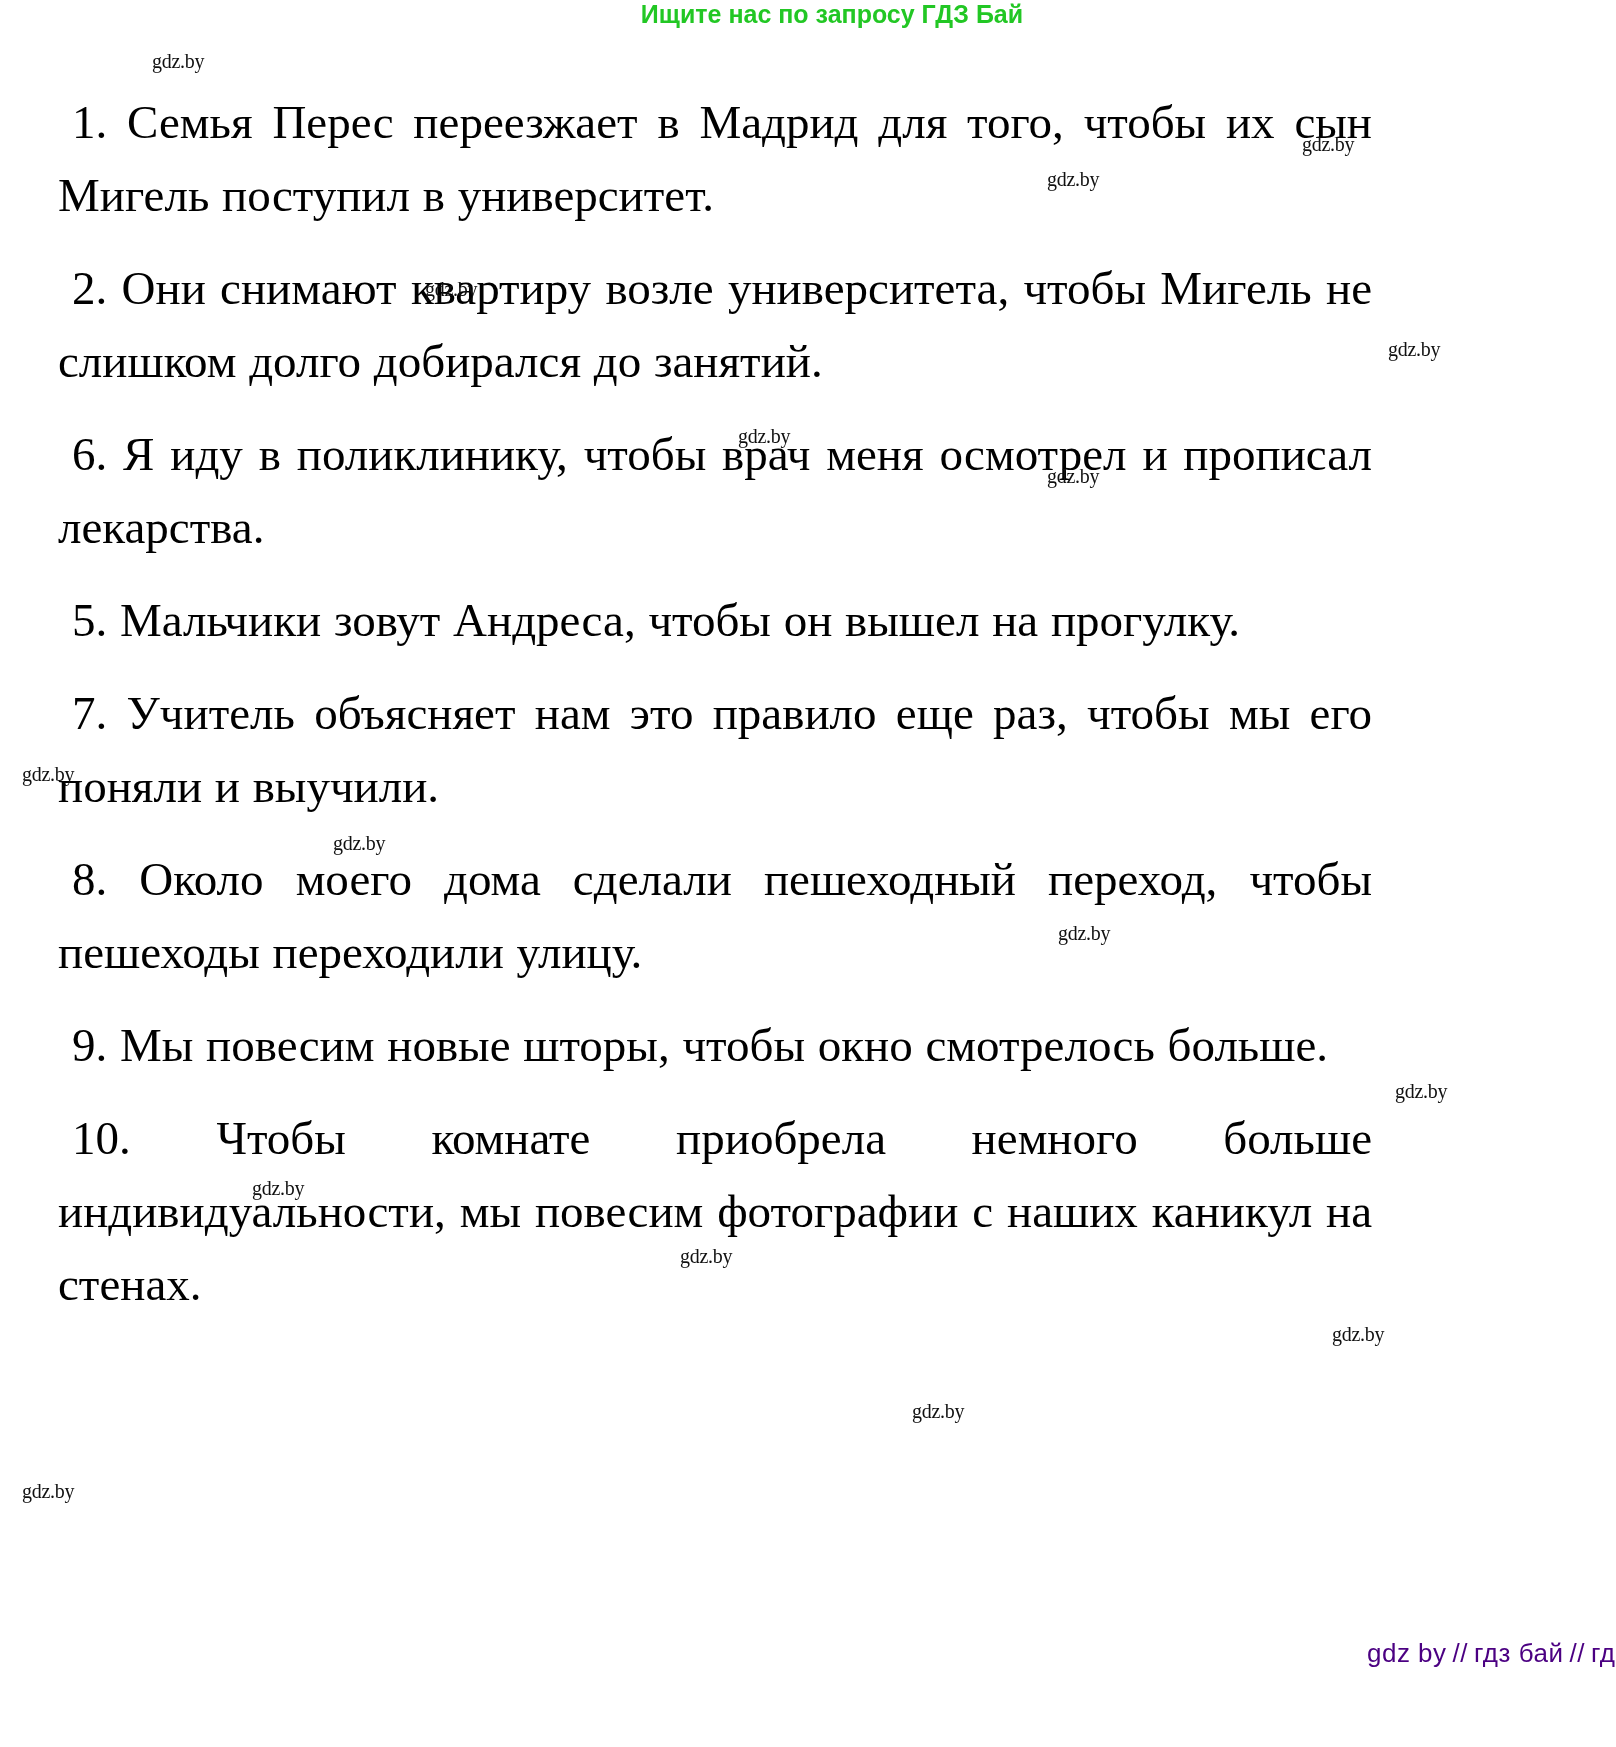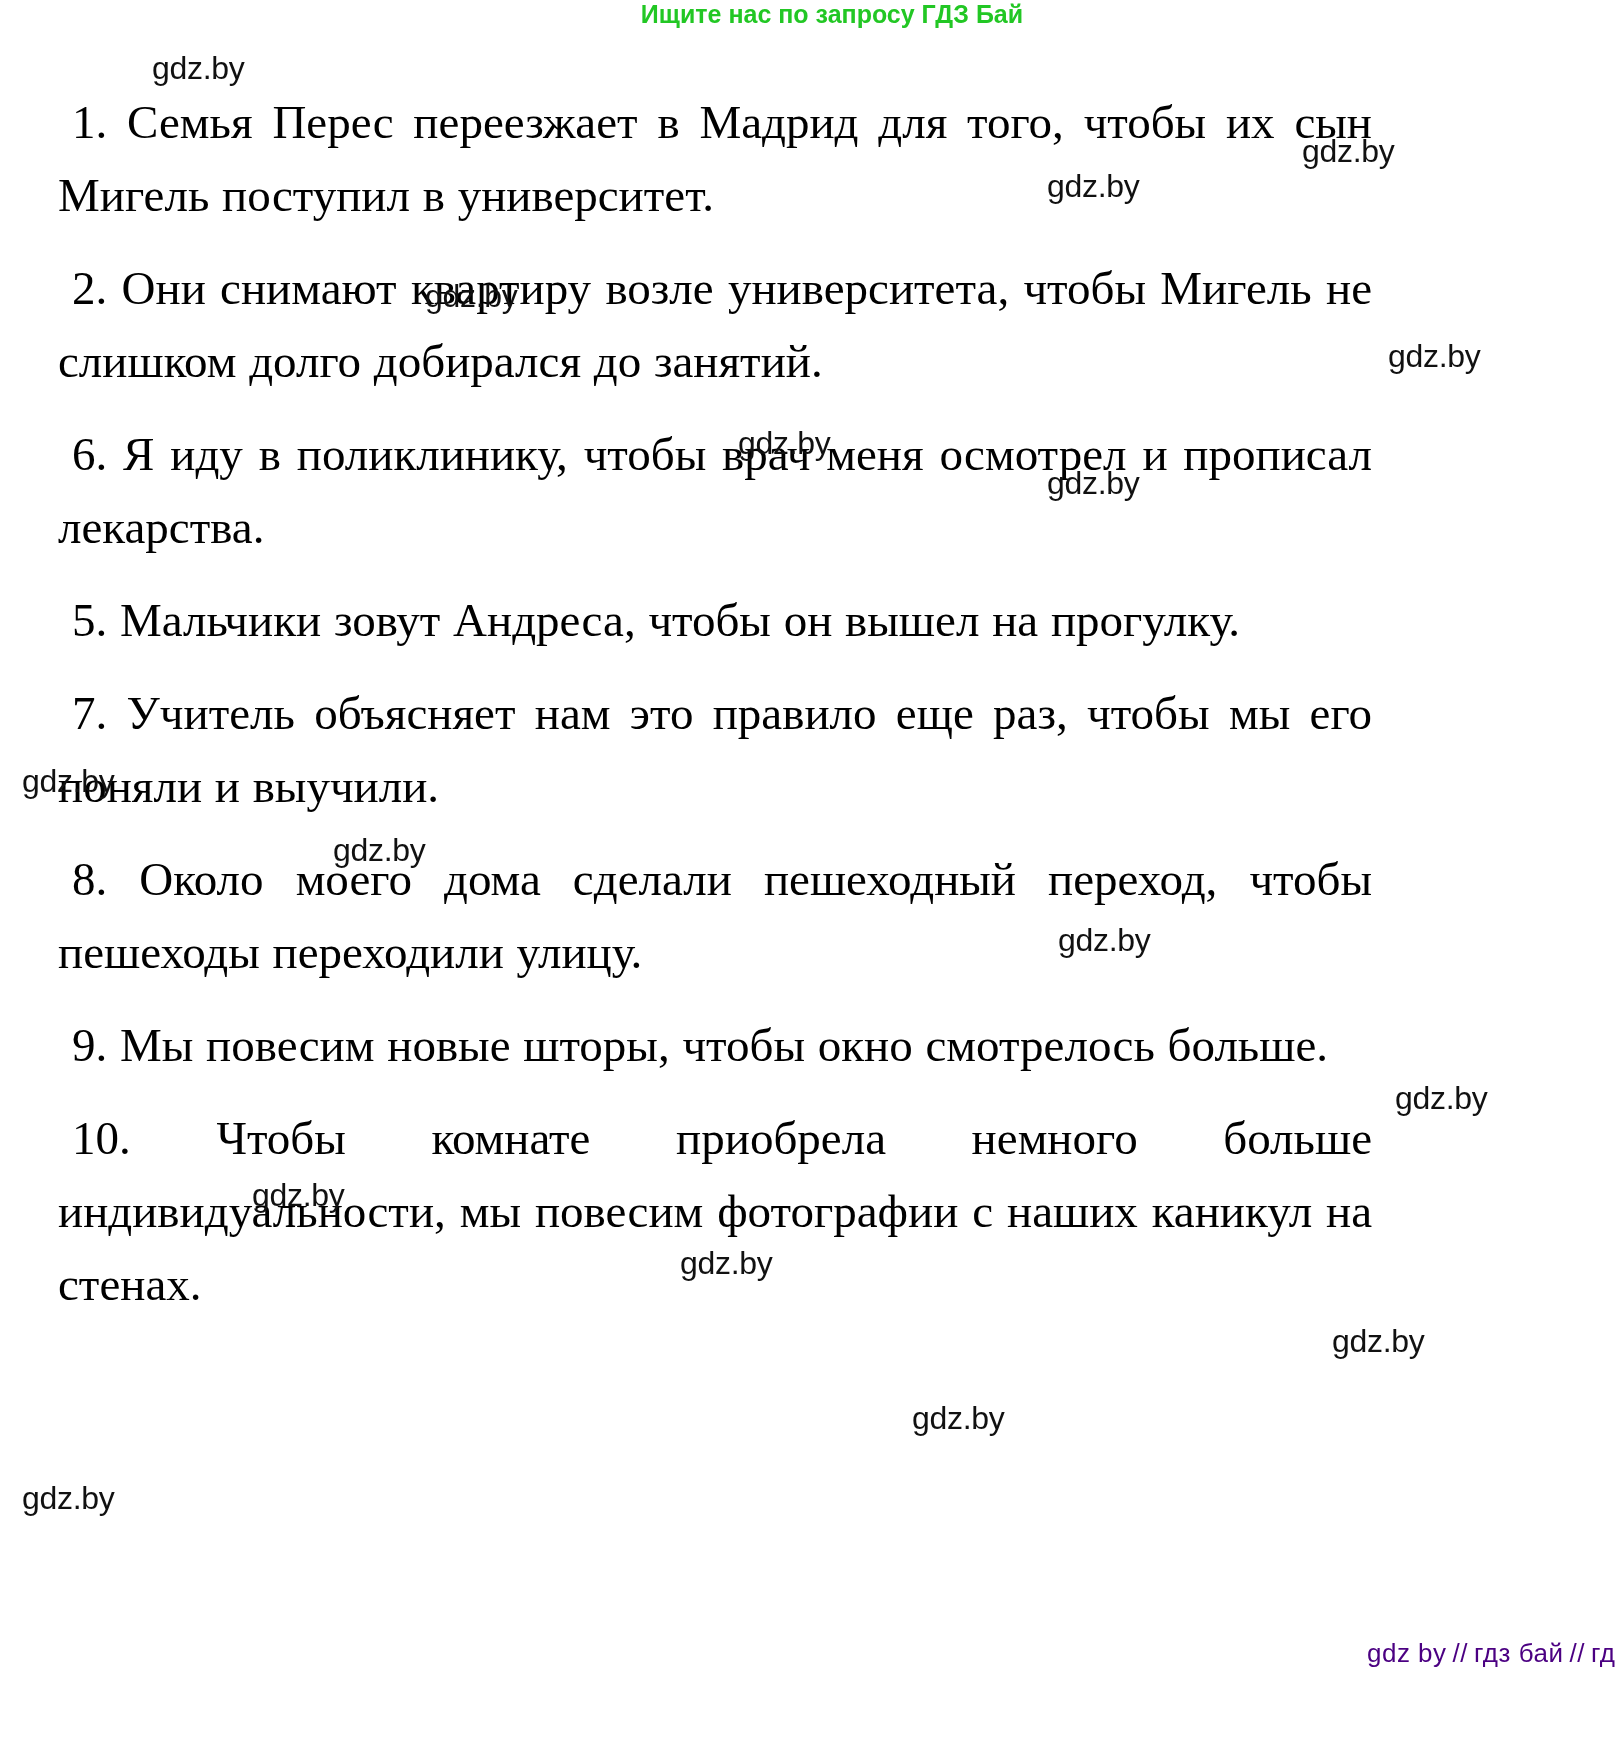--- a/index.html
+++ b/index.html
@@ -46,22 +46,22 @@
     text-align: justify;
     text-indent: 14px;
     margin: 0 16px 20px 0;
     word-spacing: 1px;
   }
   .answer-item.last { margin-bottom: 0; }
 
   
   .wm {
     position: absolute;
-    font-family: Liberation Sans, sans-serif;
-    font-size: 32px;
+    font-family: Liberation Serif, serif;
+    font-size: 20px;
     font-weight: 400;
     color: #111111;
     white-space: nowrap;
     pointer-events: none;
     letter-spacing: -0.3px;
   }
 
   
   #footer {
     position: absolute;

